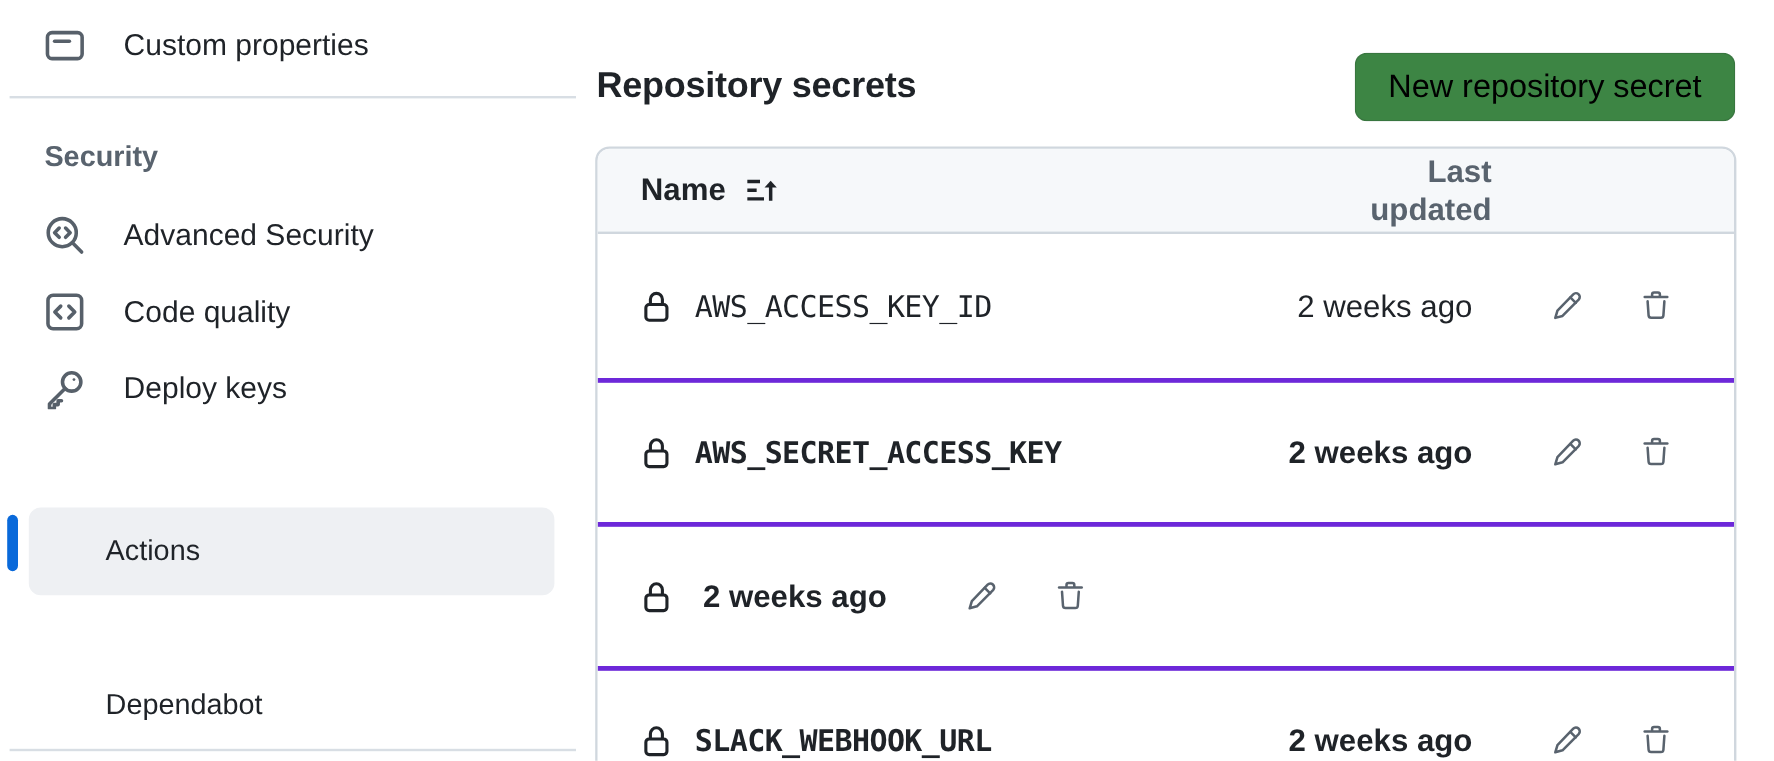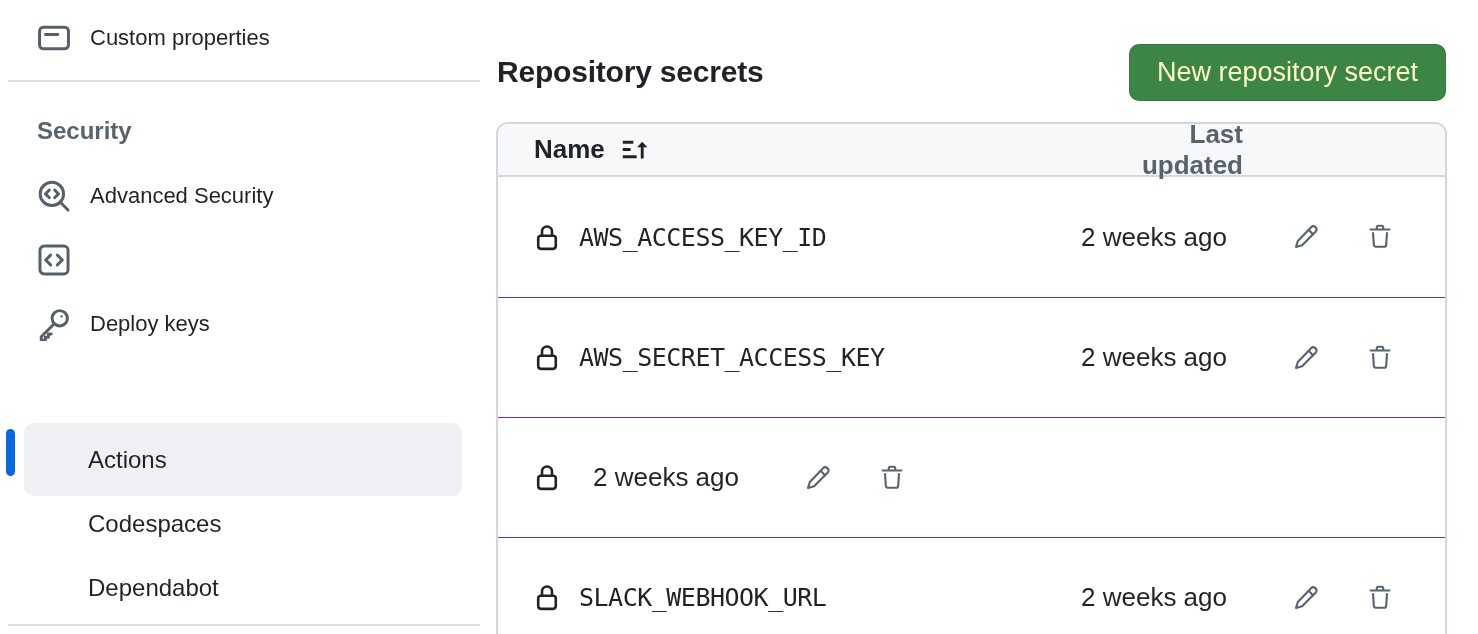--- a/index.html
+++ b/index.html
@@ -8,21 +8,21 @@
     background:#ffffff;color:#1f2328;
     font-family:"Liberation Sans","DejaVu Sans",sans-serif;
     -webkit-font-smoothing:antialiased;
   }
   svg{display:block;}
   
   .sidebar{position:absolute;left:0;top:0;width:481px;height:634px;}
   .nav-item{
     position:absolute;left:0;width:462px;height:48px;
     display:flex;align-items:center;padding-left:37px;box-sizing:border-box;
-    gap:19px;font-size:22px;color:#1f2328;cursor:pointer;
+    gap:32px;font-size:25px;color:#1f2328;cursor:pointer;
   }
   .nav-item .ico{width:34px;height:34px;color:#57606a;flex:0 0 34px;display:flex;align-items:center;justify-content:center;}
   .section-label{
     position:absolute;left:37px;top:117px;font-size:24px;font-weight:700;color:#59636e;
   }
   .divider{position:absolute;left:8px;width:472px;height:0;border-top:2px solid #d8dee4;}
   .nav-bold{font-weight:700;}
   .chev{position:absolute;right:38px;color:#57606a;}
   .sub-item{
     position:absolute;left:24px;width:438px;height:73px;border-radius:10px;
@@ -32,42 +32,42 @@
   .sub-item.selected{background:#eef0f3;}
   .accent-bar{
     position:absolute;left:6px;width:9px;height:47px;border-radius:5px;background:#0969da;
   }
   
   .main{position:absolute;left:496px;top:0;width:950px;}
   .main-header{position:absolute;top:42px;left:1px;width:949px;height:60px;
     display:flex;justify-content:space-between;align-items:center;gap:27px;}
   .page-title{font-size:30px;font-weight:700;letter-spacing:-0.2px;}
   .primary-btn{
-    background:#3d8544;color:#fef9c3;border:1px solid rgba(31,35,40,0.15);
+    background:#3d8544;color:#000000;border:1px solid rgba(31,35,40,0.15);
     border-radius:10px;height:57px;padding:0 27px;font-size:27px;font-weight:500;
     font-family:inherit;cursor:pointer;display:flex;align-items:center;
   }
   .card{
     position:absolute;top:122px;left:0;width:947px;
     border:2px solid #d0d7de;border-radius:12px;overflow:hidden;background:#fff;
   }
   .card-header{
-    height:53px;background:#f6f8fa;border-bottom:2px solid #d0d7de;
+    height:71px;background:#f6f8fa;border-bottom:2px solid #d0d7de;
     display:flex;align-items:center;padding:0 36px 0 36px;box-sizing:border-box;
   }
   .name-header{display:flex;align-items:center;gap:15px;flex:1;cursor:pointer;}
   .col-name{font-size:26px;font-weight:700;color:#1f2328;}
   .sort-ico{color:#1f2328;}
   .col-updated{width:160px;text-align:right;font-size:26px;font-weight:700;color:#59636e;}
   .header-spacer{width:166px;}
   .secret-row{
     height:120px;display:flex;align-items:center;
     padding:0 52px 0 36px;box-sizing:border-box;background:#fff;
   }
-  .secret-row + .secret-row{border-top:1px solid #6d28d9;}
+  .secret-row + .secret-row{border-top:4px solid #6d28d9;font-weight:bold;}
   .lock{color:#1f2328;flex:0 0 26px;margin-right:19px;}
   .secret-name{
     flex:1;font-family:"DejaVu Sans Mono","Liberation Mono",monospace;
     font-size:25px;color:#1f2328;letter-spacing:-0.5px;
   }
   .secret-date{width:160px;text-align:right;font-size:26px;color:#1f2328;}
   .row-actions{display:flex;align-items:center;gap:48px;margin-left:66px;}
   .icon-btn{
     background:none;border:none;padding:0;margin:0;cursor:pointer;color:#59636e;
     width:26px;height:28px;display:flex;align-items:center;justify-content:center;
@@ -105,42 +105,40 @@
   </div>
 
   <div class="nav-item" style="top:236px;">
     <span class="ico">
       <svg width="34" height="34" viewBox="0 0 16 16" fill="none" stroke="currentColor" stroke-width="1.4" stroke-linecap="round" stroke-linejoin="round">
         <rect x="1.4" y="1.4" width="13.2" height="13.2" rx="2"></rect>
         <path d="M6.4 5.7 4.1 8l2.3 2.3"></path>
         <path d="M9.6 5.7 11.9 8 9.6 10.3"></path>
       </svg>
     </span>
+    <span>Code quality</span>
   </div>
 
   <div class="nav-item" style="top:300px;">
     <span class="ico">
       <svg width="34" height="34" viewBox="0 0 16 16" fill="none" stroke="currentColor" stroke-width="1.4" stroke-linecap="round" stroke-linejoin="round">
         <circle cx="10.7" cy="5.3" r="3.6"></circle>
         <circle cx="11.6" cy="4.4" r="0.55" fill="currentColor" stroke="none"></circle>
         <path d="M8.1 7.9 2 14v1.7h1.9v-1.5h1.5v-1.5h1.3"></path>
       </svg>
     </span>
     <span>Deploy keys</span>
   </div>
 
 
   <span class="accent-bar" style="top:429px;"></span>
   <div class="sub-item selected" style="top:423px;">
     <span>Actions</span>
   </div>
 
-  <div class="sub-item" style="top:487px;">
-    <span>Codespaces</span>
-  </div>
 
   <div class="sub-item" style="top:551px;">
     <span>Dependabot</span>
   </div>
 
   <div class="divider" style="top:624px;"></div>
 </nav>
 
 <main class="main">
 

